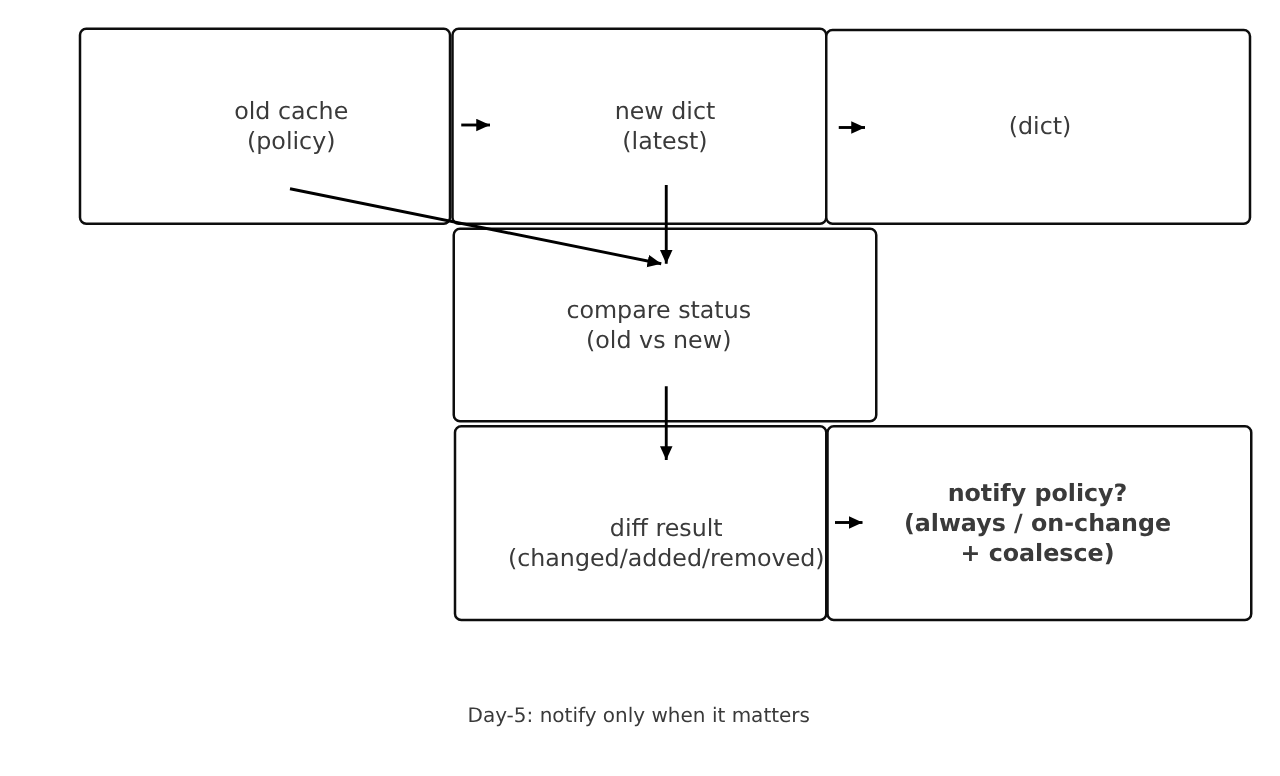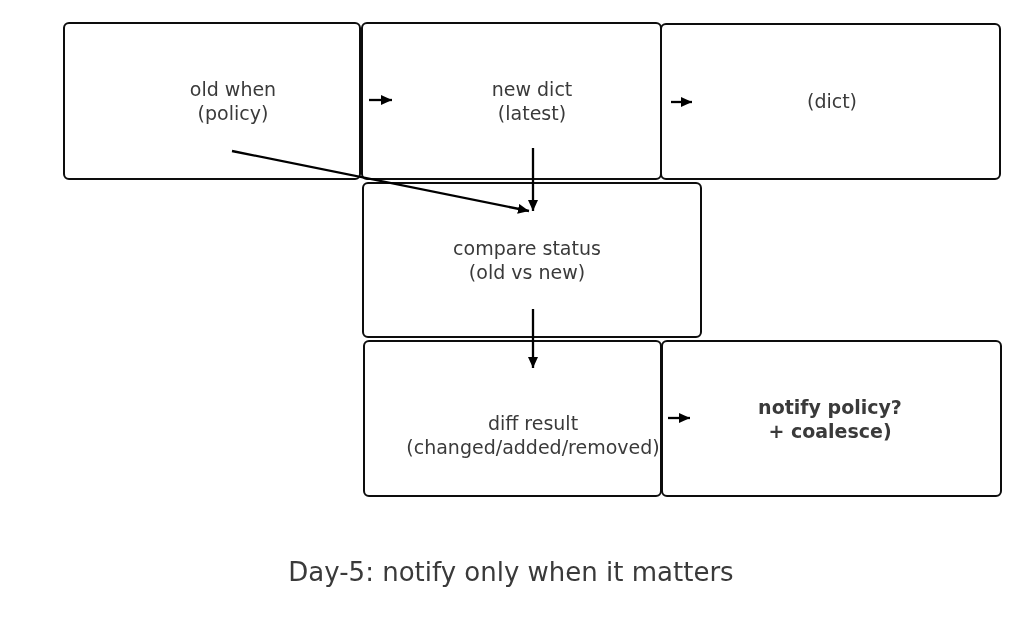--- a/index.html
+++ b/index.html
@@ -52,57 +52,58 @@
     top: 0;
     z-index: 3;
     pointer-events: none;
   }
   #caption {
     position: absolute;
     left: 511px;
     top: 572px;
     transform: translate(-50%, -50%);
     white-space: nowrap;
-    font-size: 26px;
+    font-size: 16px;
     color: #3a3a3a;
   }
 </style>
 </head>
 <body>
 
 <div id="stage">
 
   <div class="node-box" id="box-old"></div>
   <div class="node-box" id="box-new"></div>
   <div class="node-box" id="box-map"></div>
   <div class="node-box" id="box-compare"></div>
   <div class="node-box" id="box-diff"></div>
   <div class="node-box" id="box-notify"></div>
 
   <div class="node-text" id="txt-old">
-    <div>old when</div>
+    <div>old cache</div>
     <div>(policy)</div>
   </div>
   <div class="node-text" id="txt-new">
     <div>new dict</div>
     <div>(latest)</div>
   </div>
   <div class="node-text" id="txt-map">
     <div>(dict)</div>
   </div>
   <div class="node-text" id="txt-compare">
     <div>compare status</div>
     <div>(old vs new)</div>
   </div>
   <div class="node-text" id="txt-diff">
     <div>diff result</div>
     <div>(changed/added/removed)</div>
   </div>
   <div class="node-text" id="txt-notify">
     <div>notify policy?</div>
+    <div>(always / on-change</div>
     <div>+ coalesce)</div>
   </div>
 
   <svg id="arrow-layer" width="1024" height="621" viewBox="0 0 1024 621">
     <defs>
       <marker id="ah" markerUnits="userSpaceOnUse" markerWidth="12" markerHeight="12" refX="11" refY="5" orient="auto">
         <path d="M0,0 L11,5 L0,10 Z" fill="#000000"></path>
       </marker>
     </defs>
     <line x1="369" y1="100" x2="392" y2="100" stroke="#000000" stroke-width="2.3" marker-end="url(#ah)"></line>

